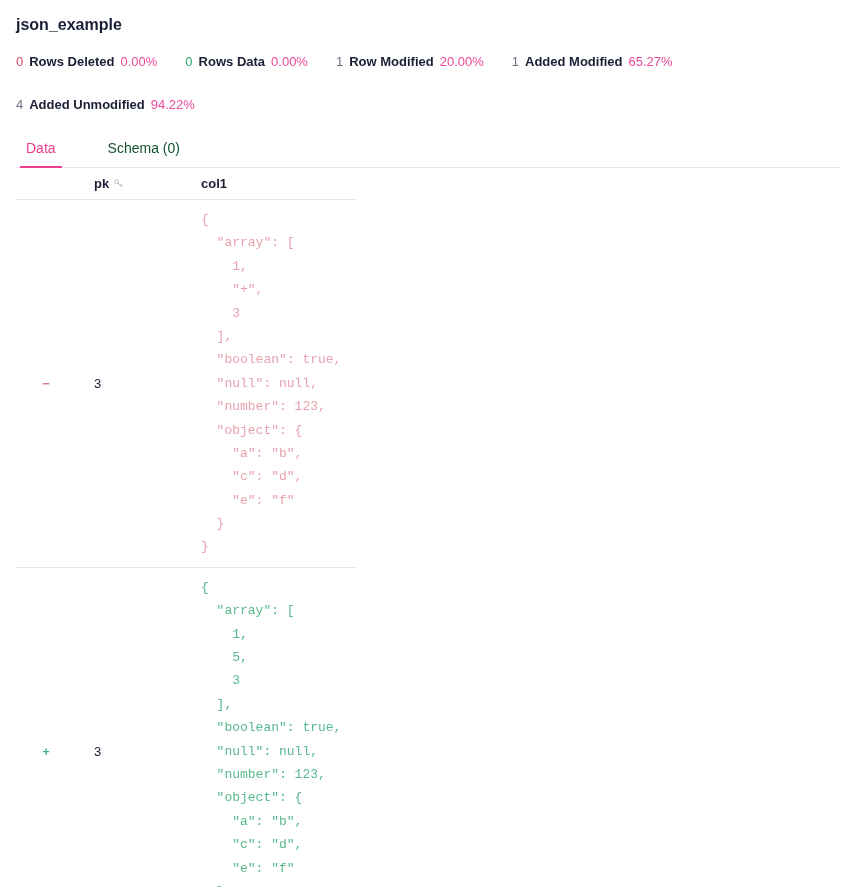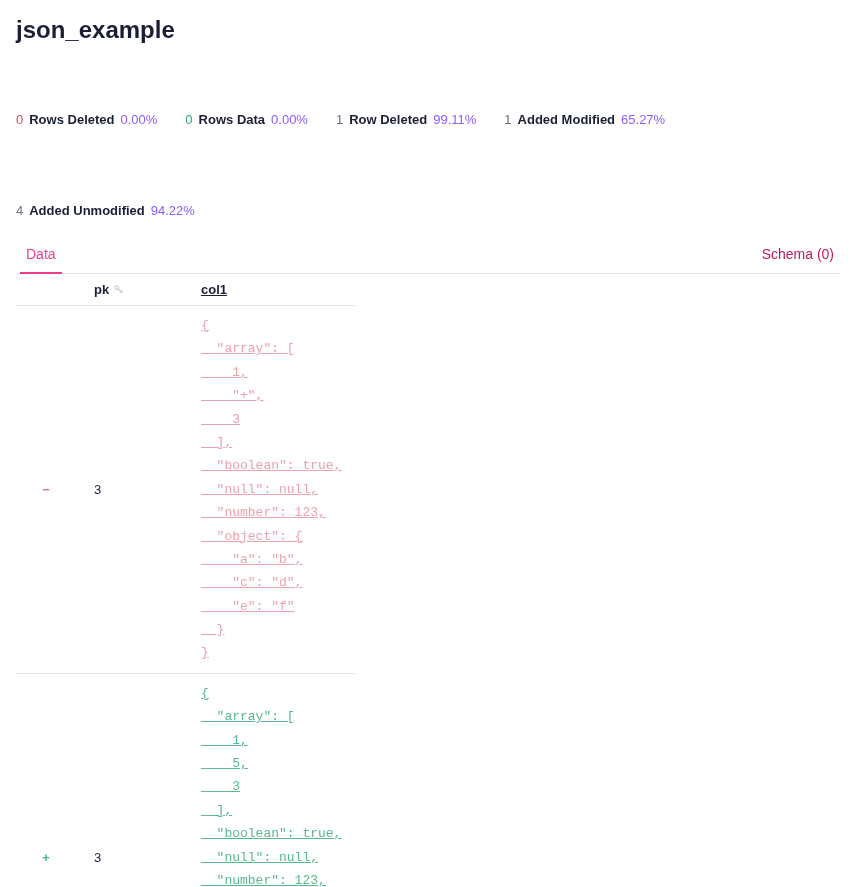--- a/index.html
+++ b/index.html
@@ -4,50 +4,49 @@
 <style>
   * { box-sizing: border-box; margin: 0; padding: 0; }
   body {
     font-family: -apple-system, BlinkMacSystemFont, "Segoe UI", Helvetica, Arial, sans-serif;
     background: #fff;
     color: #1a1f36;
     width: 856px;
     padding: 16px 16px 16px 16px;
   }
   .title {
-    font-size: 24px;
+    font-size: 16px;
     font-weight: 700;
     color: #1a1f36;
     margin-bottom: 20px;
   }
   .stats {
     display: flex;
     gap: 28px;
     font-size: 13px;
     margin-bottom: 20px;
     flex-wrap: wrap;
   }
   .stat { display: flex; align-items: baseline; gap: 6px; }
   .stat .count { font-weight: 400; }
-  .stat .label { color: #1a1f36; font-weight: 600; margin-top: 48px; }
-  .stat .pct { color: #8b5cf6; }
+  .stat .label { color: #1a1f36; font-weight: 600; }
+  .stat .pct { color: #ec4899; }
   .count-red { color: #d14b63; }
   .count-green { color: #2fa874; }
   .count-gray { color: #6b7280; }
   .tabs {
     display: flex;
-    gap: 20px;
+    gap: 40px;
     border-bottom: 1px solid #e5e7eb;
     padding-left: 4px;
-    justify-content: space-between;
   }
   .tab {
     padding: 8px 6px 10px;
     font-size: 14px;
-    color: #be185d;
+    color: #14532d;
     cursor: pointer;
     border-bottom: 2px solid transparent;
     margin-bottom: -1px;
     font-weight: 500;
   }
   .tab.active {
     color: #ec3d8f;
     border-bottom-color: #ec3d8f;
   }
   .table {
@@ -56,21 +55,21 @@
   .thead {
     display: flex;
     border-bottom: 1px solid #e5e7eb;
     font-size: 13px;
     font-weight: 700;
     color: #1a1f36;
     padding: 8px 0;
   }
   .col-diff { width: 60px; }
   .col-pk { width: 125px; padding-left: 18px; display:flex; align-items:center; gap:4px;}
-  .col-col1 { flex: 1; text-decoration: underline; }
+  .col-col1 { flex: 1; }
   .key-icon {
     width: 11px; height: 11px;
     display:inline-block;
     opacity:0.45;
   }
   .row {
     display: flex;
     border-bottom: 1px solid #e5e7eb;
     font-size: 13px;
     padding: 6px 0;
@@ -100,22 +99,22 @@
       <span class="label">Rows Deleted</span>
       <span class="pct">0.00%</span>
     </div>
     <div class="stat">
       <span class="count count-green">0</span>
       <span class="label">Rows Data</span>
       <span class="pct">0.00%</span>
     </div>
     <div class="stat">
       <span class="count count-gray">1</span>
-      <span class="label">Row Deleted</span>
-      <span class="pct">99.11%</span>
+      <span class="label">Row Modified</span>
+      <span class="pct">20.00%</span>
     </div>
     <div class="stat">
       <span class="count count-gray">1</span>
       <span class="label">Added Modified</span>
       <span class="pct">65.27%</span>
     </div>
     <div class="stat">
       <span class="count count-gray">4</span>
       <span class="label">Added Unmodified</span>
       <span class="pct">94.22%</span>

